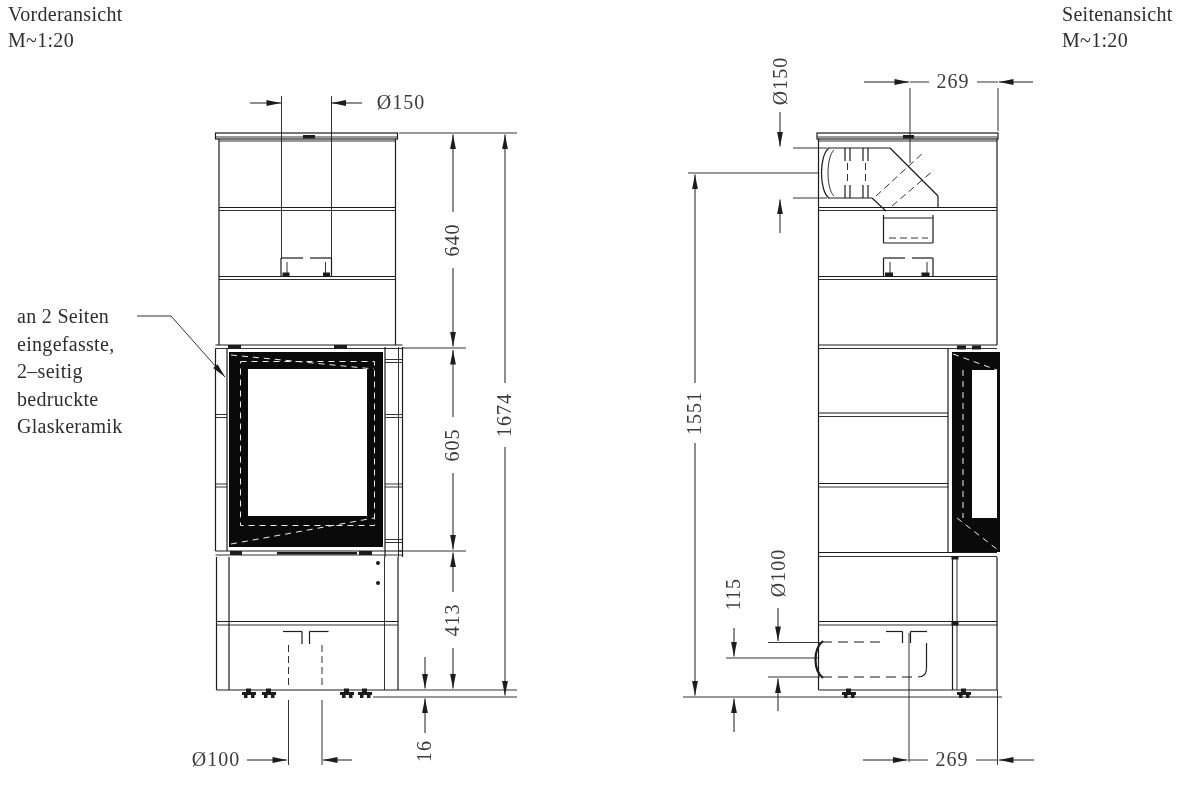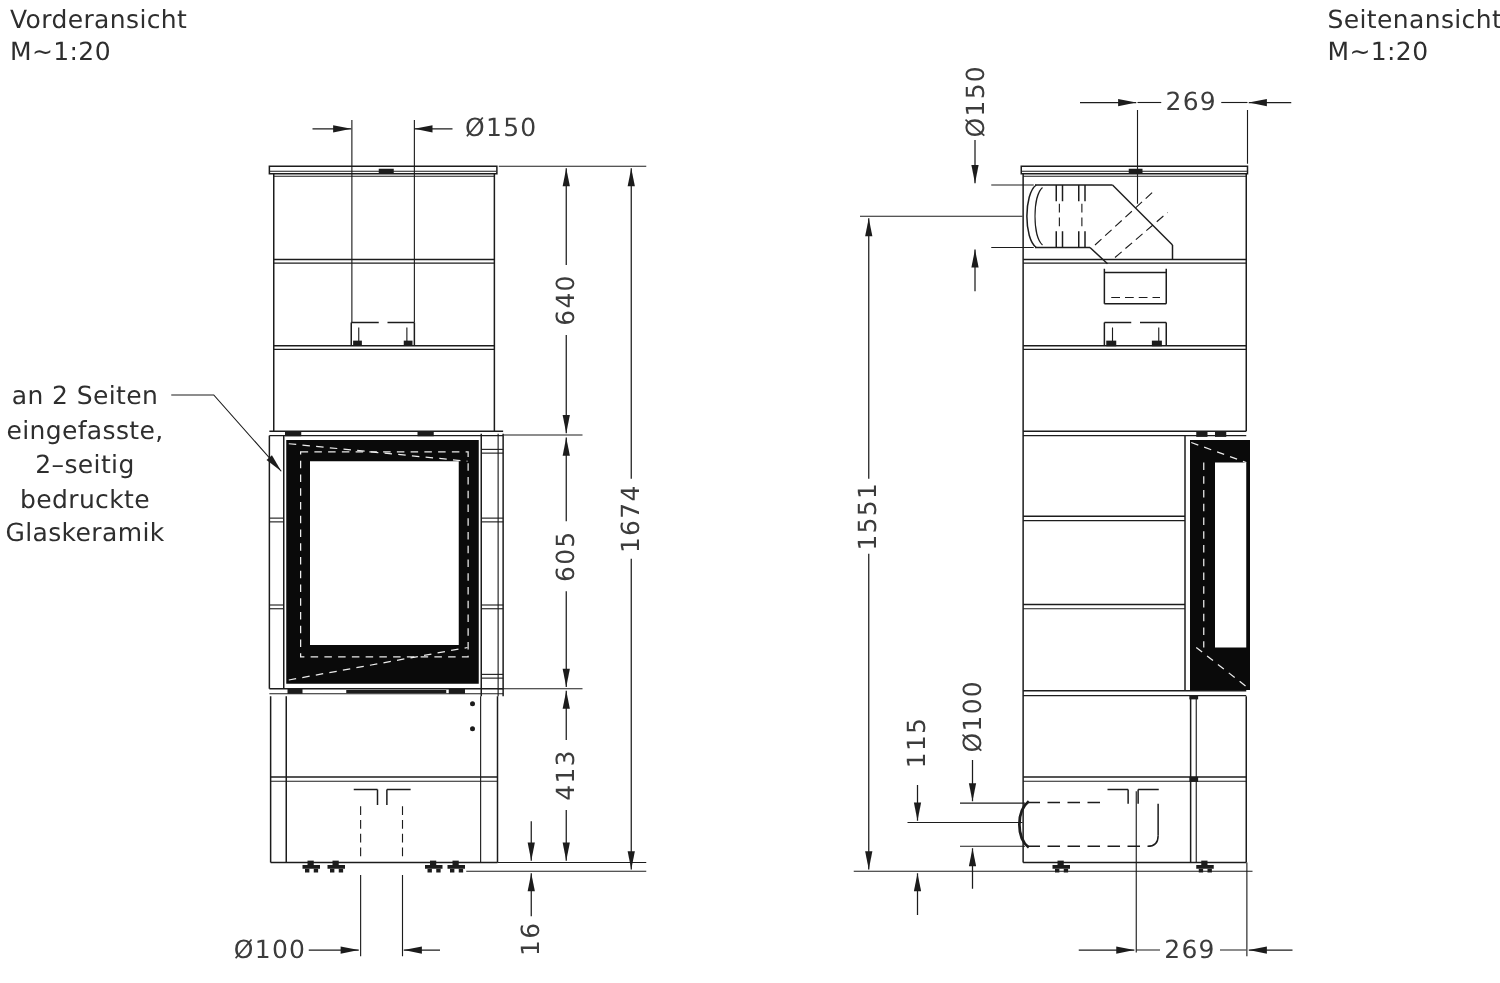--- a/index.html
+++ b/index.html
@@ -3,39 +3,39 @@
 <meta charset="utf-8">
 <style>
   :root{
     --background:#ffffff;
     --line:#1c1c1c;
     --text:#3c3c3c;
     --frame:#0a0a0a;
   }
   html,body{margin:0;padding:0;}
   body{background:#fff;font-family:"DejaVu Sans",sans-serif;}
-  #stage{position:relative;width:1200px;height:786px;background:var(--background);overflow:hidden;}
+  #stage{position:relative;width:1200px;height:786px;background:var(--background);overflow:hidden;font-family:Liberation Serif, serif;}
   svg{position:absolute;left:0;top:0;}
   
   .ln{stroke:var(--line);stroke-width:1.2;fill:none;}
   .thin{stroke:var(--line);stroke-width:0.9;fill:none;}
   .thk{stroke:var(--line);stroke-width:2.2;fill:none;}
   .dim{stroke:var(--line);stroke-width:1;fill:none;}
   .dsh{stroke-dasharray:7 4;}
   .dsh2{stroke-dasharray:10 6;}
   .wdsh{stroke:#ececec;stroke-width:1;fill:none;stroke-dasharray:6 5;}
   .blk{fill:var(--line);stroke:none;}
   .glass{fill:var(--frame);stroke:none;}
   .wht{fill:#ffffff;stroke:none;}
   
   .lbl{position:absolute;color:var(--text);font-size:20px;letter-spacing:1px;white-space:nowrap;}
   .ctr{transform:translate(-50%,-50%);}
   .vrt{transform:translate(-50%,-50%) rotate(-90deg);}
   .title{position:absolute;color:#2e2e2e;font-size:20px;letter-spacing:0.3px;white-space:nowrap;}
-  #annotation{position:absolute;left:0px;top:303px;width:136px;text-align:center;
+  #annotation{position:absolute;left:17px;top:303px;width:136px;text-align:left;
     color:#2e2e2e;font-size:20px;line-height:27.5px;letter-spacing:0.3px;}
   #annotation span{display:block;}
 </style>
 </head>
 <body>
 
 <div id="stage">
 
   <svg width="1200" height="786" viewBox="0 0 1200 786">
     <defs>

